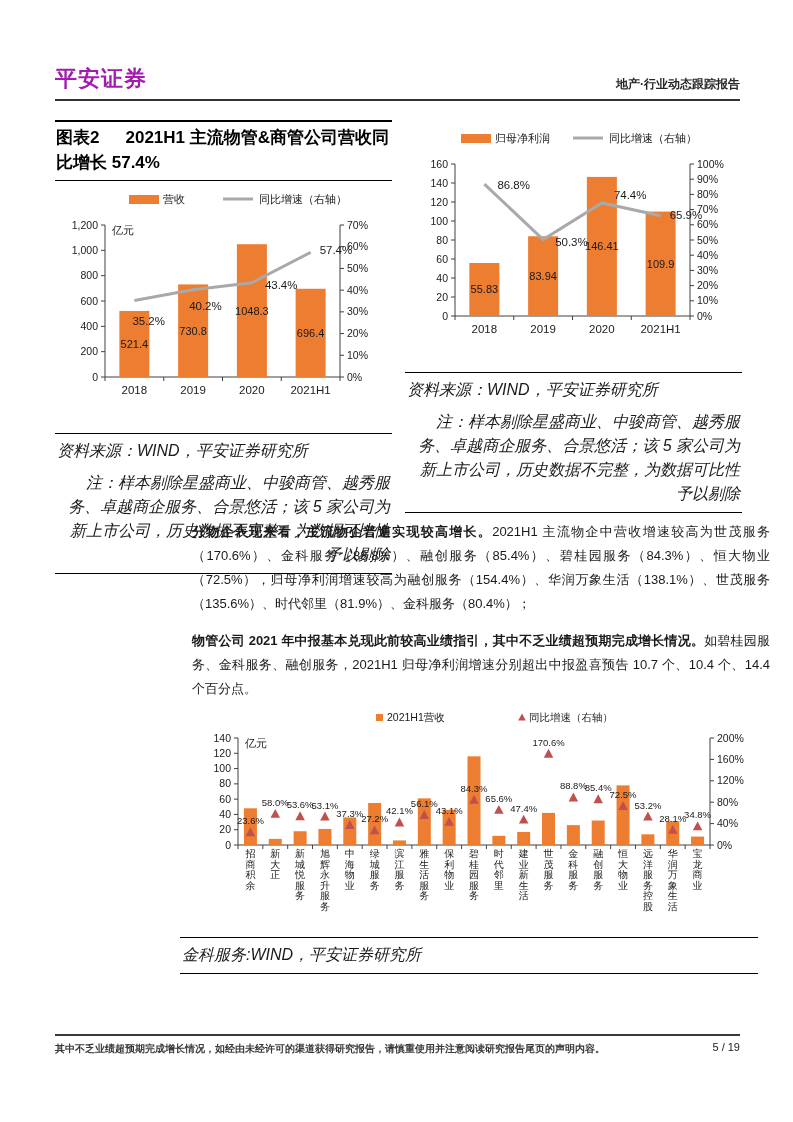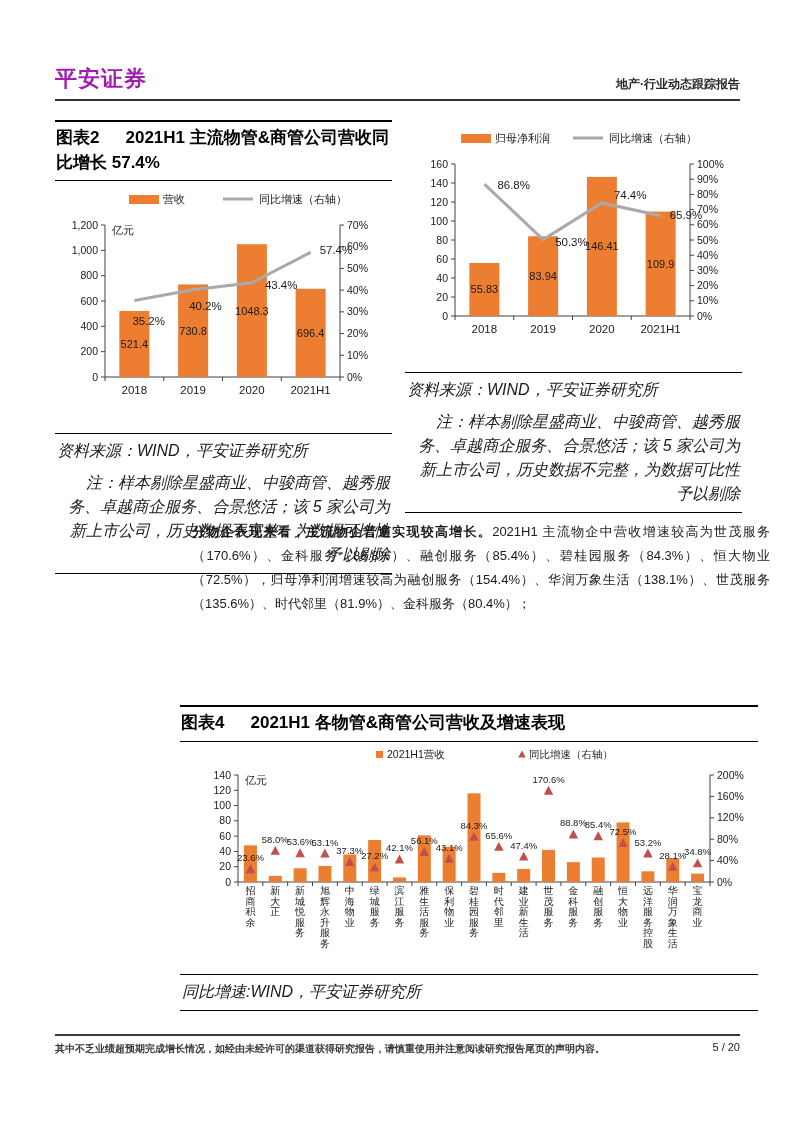--- a/index.html
+++ b/index.html
@@ -185,26 +185,24 @@
         <text x="204" y="22" text-anchor="start" font-size="11" fill="#1a1a1a">同比增速（右轴）</text>
       </svg>
     <div class="fig-src">
       <div>资料来源：WIND，平安证券研究所</div>
       <div class="note">注：样本剔除星盛商业、中骏商管、越秀服务、卓越商企服务、合景悠活；该 5 家公司为新上市公司，历史数据不完整，为数据可比性予以剔除</div>
     </div>
   </div>
 
   <div class="body-copy">
     <p><span class="lead">分物企表现来看，主流物企普遍实现较高增长。</span><span>2021H1 主流物企中营收增速较高为世茂服务（170.6%）、金科服务（88.8%）、融创服务（85.4%）、碧桂园服务（84.3%）、恒大物业（72.5%），归母净利润增速较高为融创服务（154.4%）、华润万象生活（138.1%）、世茂服务（135.6%）、时代邻里（81.9%）、金科服务（80.4%）；</span></p>
+    <p><span class="lead">物管公司 2021 年中报基本兑现此前较高业绩指引，其中不乏业绩超预期完成增长情况。</span><span>如碧桂园服务、金科服务、融创服务，2021H1 归母净利润增速分别超出中报盈喜预告 10.7 个、10.4 个、14.4 个百分点。</span></p>
   </div>
 
   <div class="fig fig4">
-    <div class="fig-title">
-      <span class="fig-tag">图表4</span><span>2021H1 各物管&amp;商管公司营收及增速表现</span>
-    </div>
     <svg width="578" height="232" viewBox="0 0 578 232">
         <line x1="58" y1="33" x2="58" y2="140" stroke="#404040" stroke-width="1"></line>
         <line x1="530" y1="33" x2="530" y2="140" stroke="#404040" stroke-width="1"></line>
         <line x1="58" y1="140" x2="530" y2="140" stroke="#404040" stroke-width="1"></line>
         <line x1="54" y1="140" x2="58" y2="140" stroke="#404040" stroke-width="1"></line>
         <text x="51" y="143.5" text-anchor="end" font-size="10.5" fill="#1a1a1a">0</text>
         <line x1="54" y1="124.71428571428572" x2="58" y2="124.71428571428572" stroke="#404040" stroke-width="1"></line>
         <text x="51" y="128.21428571428572" text-anchor="end" font-size="10.5" fill="#1a1a1a">20</text>
         <line x1="54" y1="109.42857142857143" x2="58" y2="109.42857142857143" stroke="#404040" stroke-width="1"></line>
         <text x="51" y="112.92857142857143" text-anchor="end" font-size="10.5" fill="#1a1a1a">40</text>
@@ -326,21 +324,21 @@
         <text x="443.05263157894734" y="152" text-anchor="middle" font-size="10" fill="#1a1a1a"><tspan x="443.05263157894734" dy="0">恒</tspan><tspan x="443.05263157894734" dy="10.5">大</tspan><tspan x="443.05263157894734" dy="10.5">物</tspan><tspan x="443.05263157894734" dy="10.5">业</tspan></text>
         <text x="467.89473684210526" y="152" text-anchor="middle" font-size="10" fill="#1a1a1a"><tspan x="467.89473684210526" dy="0">远</tspan><tspan x="467.89473684210526" dy="10.5">洋</tspan><tspan x="467.89473684210526" dy="10.5">服</tspan><tspan x="467.89473684210526" dy="10.5">务</tspan><tspan x="467.89473684210526" dy="10.5">控</tspan><tspan x="467.89473684210526" dy="10.5">股</tspan></text>
         <text x="492.7368421052631" y="152" text-anchor="middle" font-size="10" fill="#1a1a1a"><tspan x="492.7368421052631" dy="0">华</tspan><tspan x="492.7368421052631" dy="10.5">润</tspan><tspan x="492.7368421052631" dy="10.5">万</tspan><tspan x="492.7368421052631" dy="10.5">象</tspan><tspan x="492.7368421052631" dy="10.5">生</tspan><tspan x="492.7368421052631" dy="10.5">活</tspan></text>
         <text x="517.578947368421" y="152" text-anchor="middle" font-size="10" fill="#1a1a1a"><tspan x="517.578947368421" dy="0">宝</tspan><tspan x="517.578947368421" dy="10.5">龙</tspan><tspan x="517.578947368421" dy="10.5">商</tspan><tspan x="517.578947368421" dy="10.5">业</tspan></text>
         <rect x="196" y="9" width="7" height="7" fill="#ED7D31"></rect>
         <text x="207" y="16" text-anchor="start" font-size="10.5" fill="#1a1a1a">2021H1营收</text>
         <path d="M342,8.5 L345.8,15.620000000000001 L338.2,15.620000000000001 Z" fill="#C0504D"></path>
         <text x="349" y="16" text-anchor="start" font-size="10.5" fill="#1a1a1a">同比增速（右轴）</text>
       </svg>
     <div class="fig-src">
-      <div>同比增速:WIND，平安证券研究所</div>
+      <div>金科服务:WIND，平安证券研究所</div>
     </div>
   </div>
 
   <div class="footer-rule"></div>
   <div class="footer-text">其中不乏业绩超预期完成增长情况，如经由未经许可的渠道获得研究报告，请慎重使用并注意阅读研究报告尾页的声明内容。</div>
-  <div class="footer-page">5 / 20</div>
+  <div class="footer-page">5 / 19</div>
 
 </div>
 
 </body></html>

